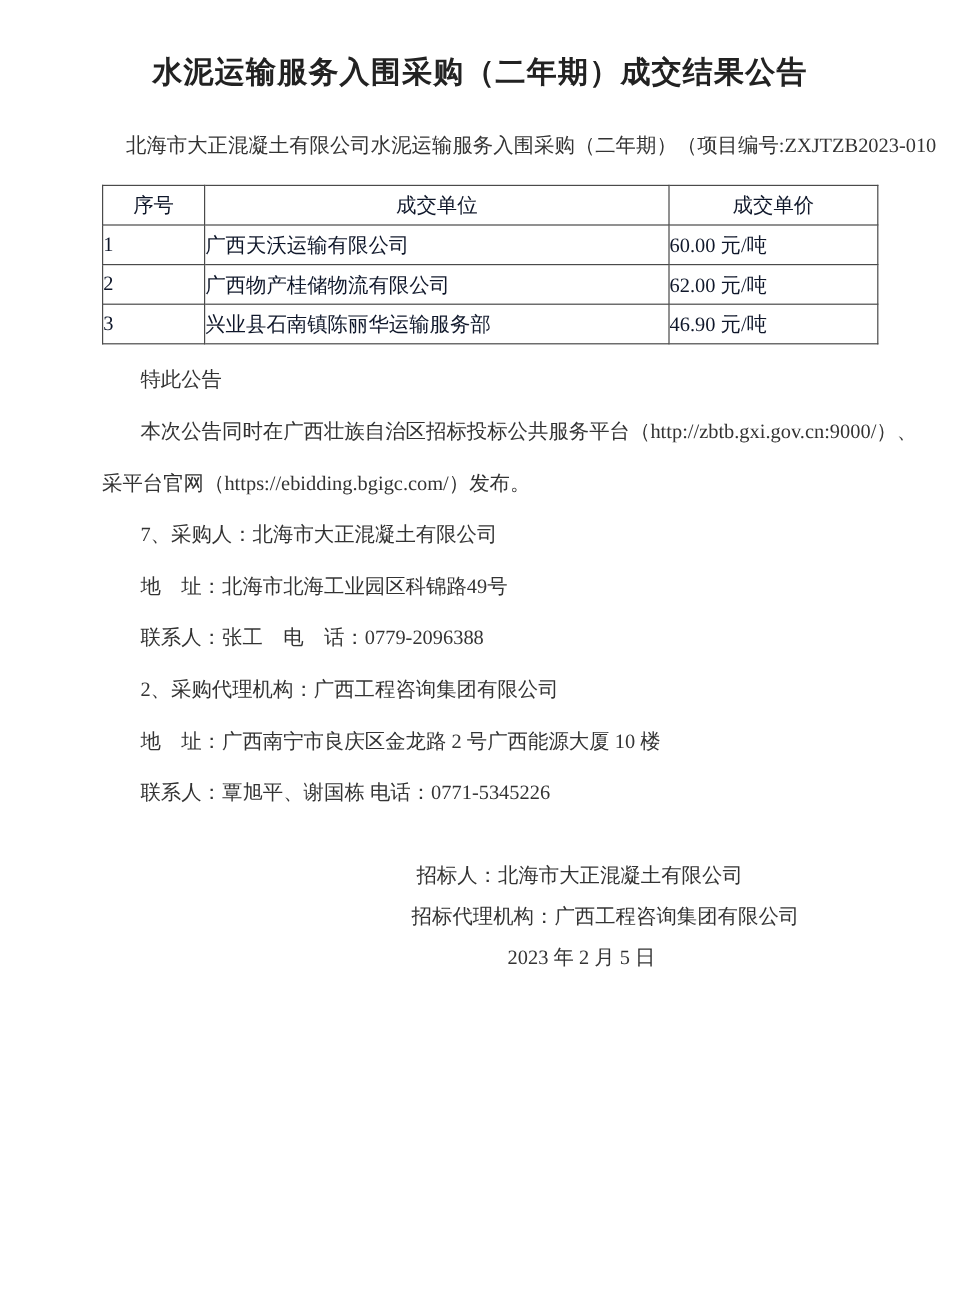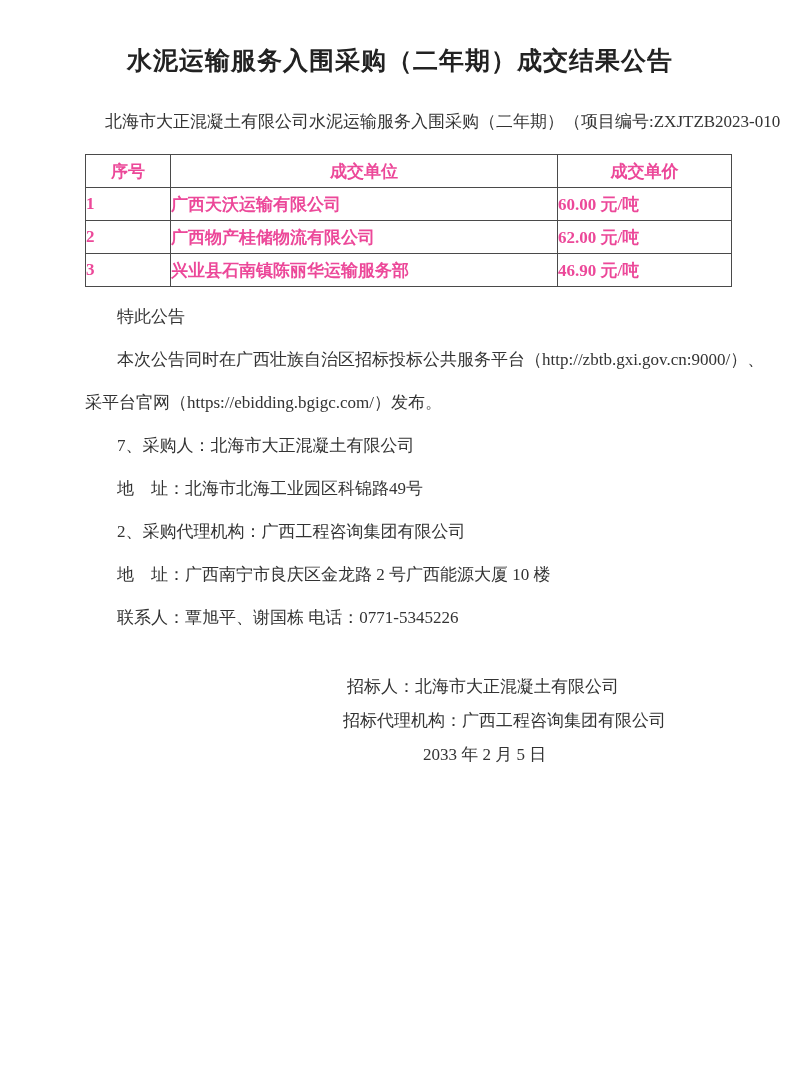--- a/index.html
+++ b/index.html
@@ -48,23 +48,23 @@
     border-collapse: collapse;
     table-layout: fixed;
     width: 646px;
   }
   .result-table th,
   .result-table td {
     border: 1px solid #4a4a4a;
     height: 32px;
     padding: 0;
     vertical-align: middle;
-    font-weight: bold;
+    font-weight: normal;
     font-size: 17px;
-    color: #ec4899;
+    color: #0f172a;
     overflow: hidden;
     white-space: nowrap;
   }
   .col-index { width: 85px; }
   .col-unit  { width: 387px; }
   .col-price { width: 174px; }
   .hereby  { margin-top: 8px; }
   .signoff { margin-top: 31px; }
   .signoff .ln { line-height: 34px; height: 34px; }
   .signoff-tenderee { padding-left: 262px; margin-top: 20px; }
@@ -128,30 +128,31 @@
     <div class="ln ind hereby">特此公告</div>
 
     <div>
       <div class="ln ind fill">本次公告同时在广西壮族自治区招标投标公共服务平台（http://zbtb.gxi.gov.cn:9000/）、</div>
       <div class="ln">采平台官网（https://ebidding.bgigc.com/）发布。</div>
     </div>
 
     <div>
       <div class="ln ind">7、采购人：北海市大正混凝土有限公司</div>
       <div class="ln ind">地　址：北海市北海工业园区科锦路49号</div>
+      <div class="ln ind">联系人：张工　电　话：0779-2096388</div>
     </div>
 
     <div>
       <div class="ln ind">2、采购代理机构：广西工程咨询集团有限公司</div>
       <div class="ln ind">地　址：广西南宁市良庆区金龙路 2 号广西能源大厦 10 楼</div>
       <div class="ln ind">联系人：覃旭平、谢国栋 电话：0771-5345226</div>
     </div>
 
     <div class="signoff">
       <div class="ln signoff-tenderee">招标人：北海市大正混凝土有限公司</div>
       <div class="ln signoff-agency">招标代理机构：广西工程咨询集团有限公司</div>
-      <div class="ln signoff-date">2033 年 2 月 5 日</div>
+      <div class="ln signoff-date">2023 年 2 月 5 日</div>
     </div>
 
   </div>
 
   <div class="page-number">1</div>
 </div>
 
 </body></html>

